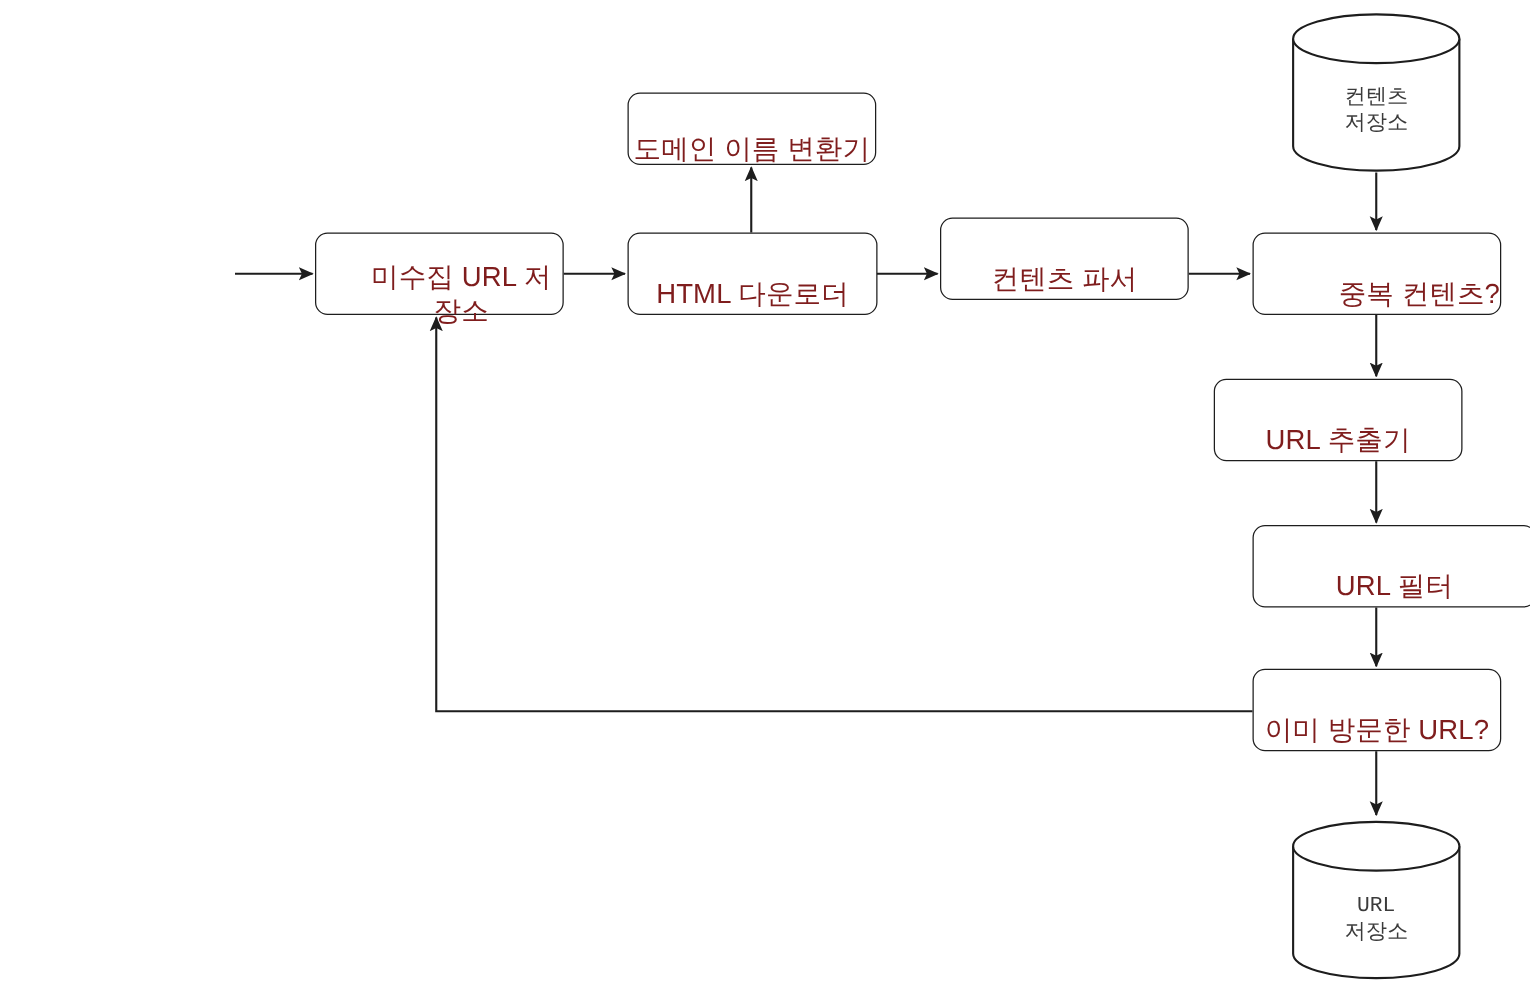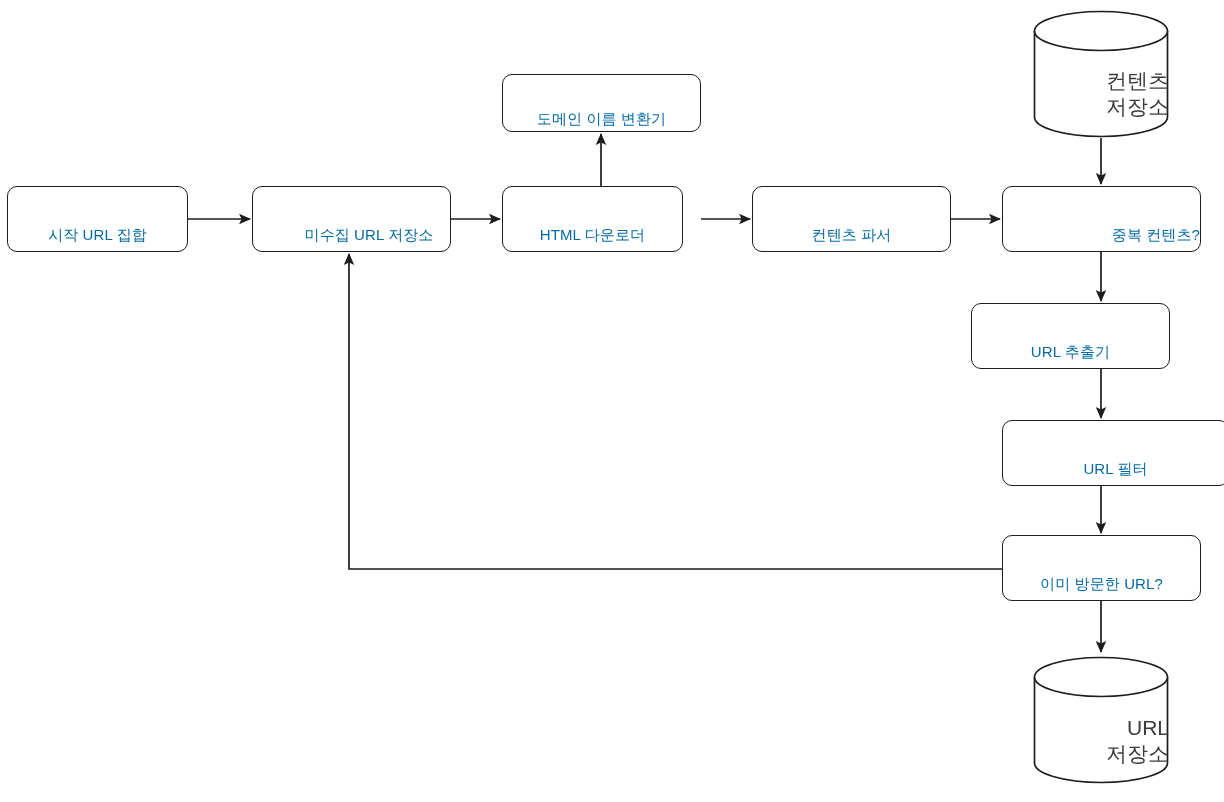--- a/index.html
+++ b/index.html
@@ -31,46 +31,47 @@
     align-items: center;
     justify-content: center;
     text-align: center;
   }
   .process {
     background: #ffffff;
     border: 1.6px solid #1d1d1d;
     border-radius: 10px;
   }
   .node-label {
-    color: #0369a1;
-    font-size: 15px;
+    color: #7f1d1d;
+    font-size: 22px;
     line-height: 1.22;
     letter-spacing: 0.1px;
     white-space: pre-line;
     user-select: none;
     margin-top: 33px;
   }
   .cyl-wrap {
     position: absolute;
   }
   .cyl-svg {
     position: absolute;
     left: 0;
     top: 0;
   }
   .cyl-label {
     position: absolute;
     left: 0;
     right: 0;
-    text-align: right;
+    text-align: center;
     color: #3b3b3b;
-    font-size: 21px;
+    font-size: 17px;
     line-height: 1.25;
     white-space: pre-line;
     user-select: none;
+    font-family: Liberation Mono, monospace;
   }
 </style>
 </head>
 <body>
 
 <div id="canvas">
 
   <svg id="wires" viewBox="0 0 1224 802" xmlns="http://www.w3.org/2000/svg">
     <defs>
       <marker id="arrow" viewBox="0 0 10 10" refX="9.2" refY="5" markerWidth="7" markerHeight="7" orient="auto-start-reverse">
@@ -97,37 +98,34 @@
       <line x1="1101" y1="369" x2="1101" y2="418" marker-end="url(#arrow)"></line>
 
       <line x1="1101" y1="486" x2="1101" y2="533" marker-end="url(#arrow)"></line>
 
       <line x1="1101" y1="601" x2="1101" y2="652" marker-end="url(#arrow)"></line>
 
       <path d="M 1002 569 L 349 569 L 349 254" marker-end="url(#arrow)"></path>
     </g>
   </svg>
 
-  <div class="node process" style="left:7px; top:186px; width:181px; height:66px;">
-    <span class="node-label">시작 URL 집합</span>
-  </div>
 
   <div class="node process" style="left:252px; top:186px; width:199px; height:66px;padding-left:35px;">
     <span class="node-label">미수집 URL 저장소</span>
   </div>
 
   <div class="node process" style="left:502px; top:74px; width:199px; height:58px;">
     <span class="node-label">도메인 이름 변환기</span>
   </div>
 
-  <div class="node process" style="left:502px; top:186px; width:181px; height:66px;justify-content:center;">
+  <div class="node process" style="left:502px; top:186px; width:200px; height:66px;justify-content:center;">
     <span class="node-label">HTML 다운로더</span>
   </div>
 
-  <div class="node process" style="left:752px; top:186px; width:199px; height:66px;">
+  <div class="node process" style="left:752px; top:174px; width:199px; height:66px;">
     <span class="node-label">컨텐츠 파서</span>
   </div>
 
   <div class="node process" style="left:1002px; top:186px; width:199px; height:66px;justify-content:flex-end;">
     <span class="node-label">중복 컨텐츠?</span>
   </div>
 
   <div class="node process" style="left:971px; top:303px; width:199px; height:66px;">
     <span class="node-label">URL 추출기</span>
   </div>

